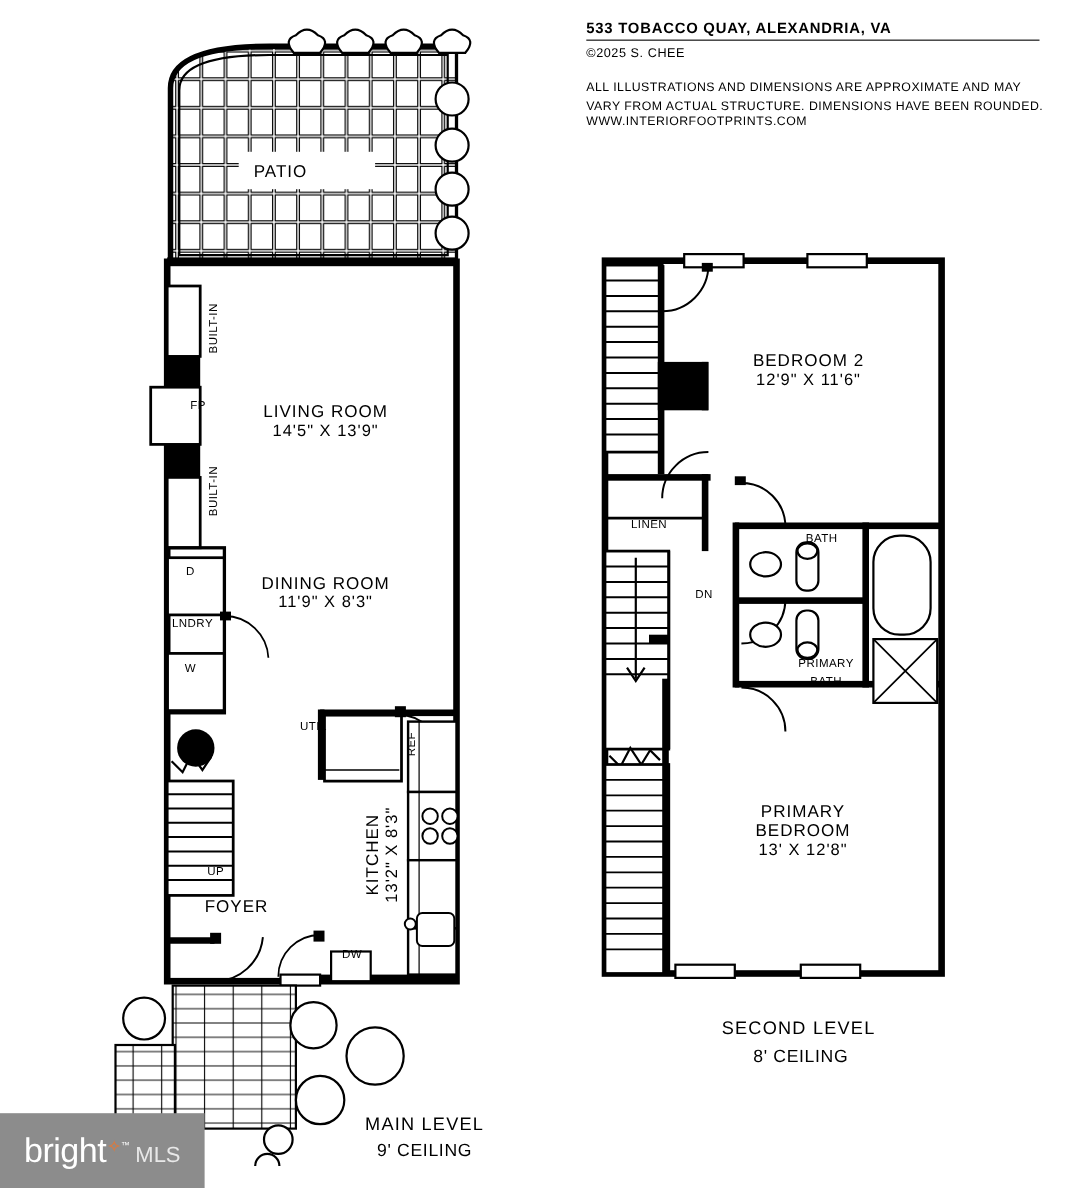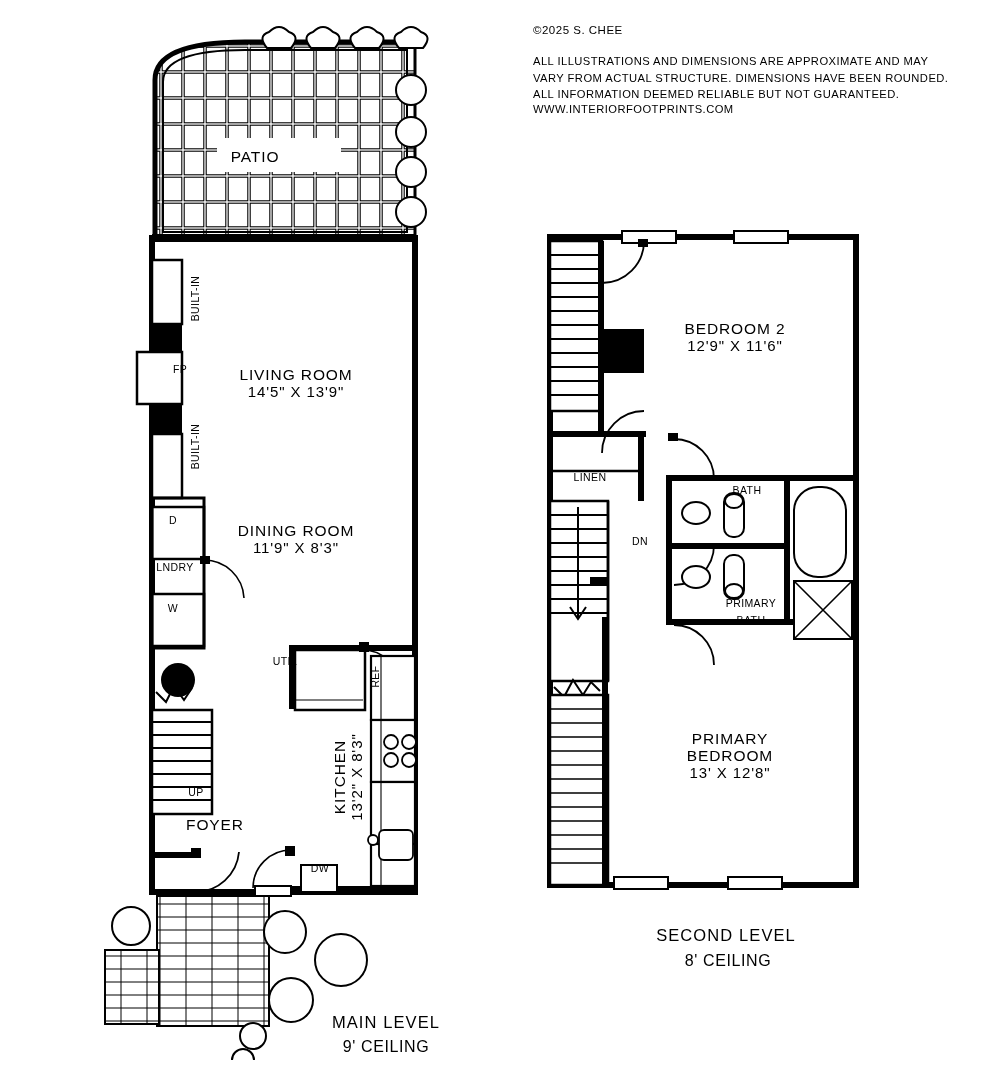--- a/index.html
+++ b/index.html
@@ -97,25 +97,25 @@
   .wm-tm { font-size: 8px; position: relative; top: -12px; left: 1px; }
   .wm-mls { font-size: 20px; margin-left: 6px; color: #e8e8e8; }
   svg { display: block; }
 </style>
 </head>
 <body>
 
 <div class="page">
 
   <div class="header">
+    <div class="title">533 TOBACCO QUAY, ALEXANDRIA, VA</div>
     <div class="copyright">©2025 S. CHEE</div>
     <div class="disclaimer">
       <div>ALL ILLUSTRATIONS AND DIMENSIONS ARE APPROXIMATE AND MAY</div>
       <div>VARY FROM ACTUAL STRUCTURE. DIMENSIONS HAVE BEEN ROUNDED.</div>
-      <div>ALL INFORMATION DEEMED RELIABLE BUT NOT GUARANTEED.</div>
     </div>
     <div class="website">WWW.INTERIORFOOTPRINTS.COM</div>
   </div>
 
   <svg width="470" height="1040" viewBox="0 0 470 1040" style="position:absolute; left:95px; top:20px;">
     <defs>
       <pattern id="patioTile" width="22" height="26" patternUnits="userSpaceOnUse">
         <rect x="0" y="0" width="22" height="26" fill="#ffffff"></rect>
         <rect x="1.2" y="1.2" width="19.6" height="23.6" fill="none" stroke="#000" stroke-width="1.1"></rect>
       </pattern>
@@ -402,14 +402,22 @@
     <div style="font-size:15px;">13' X 12'8"</div>
   </div>
 
   <div class="lbl levelname" style="left:576px; top:927px; width:300px;">
     <span>SECOND LEVEL</span>
   </div>
   <div class="lbl levelsub" style="left:578px; top:952px; width:300px;">
     <span>8' CEILING</span>
   </div>
 
+  <div class="watermark">
+    <div class="wm-inner">
+      <span class="wm-bright">bright</span>
+      <span class="wm-star">✧</span>
+      <span class="wm-tm">™</span>
+      <span class="wm-mls">MLS</span>
+    </div>
+  </div>
 
 </div>
 
 </body></html>

